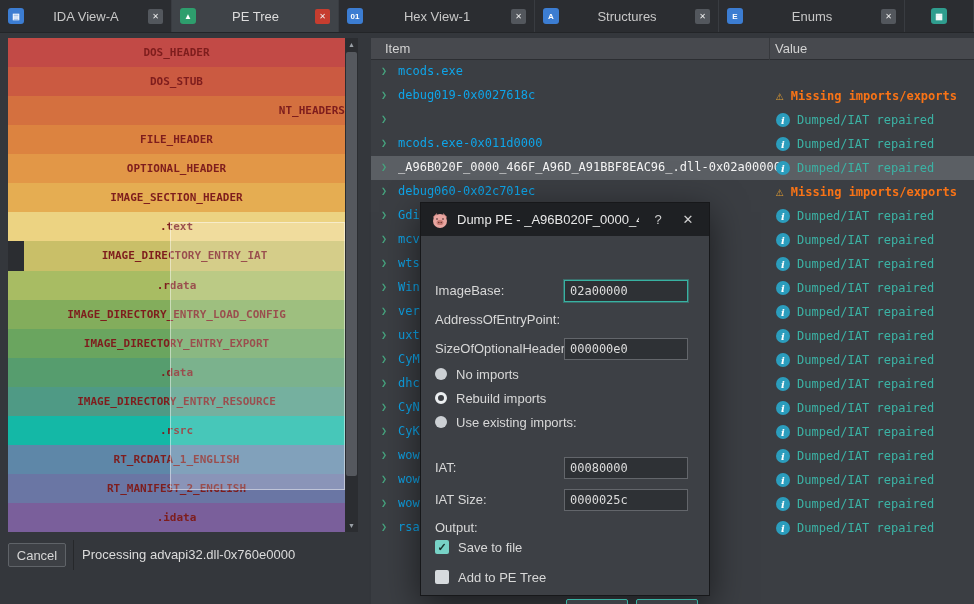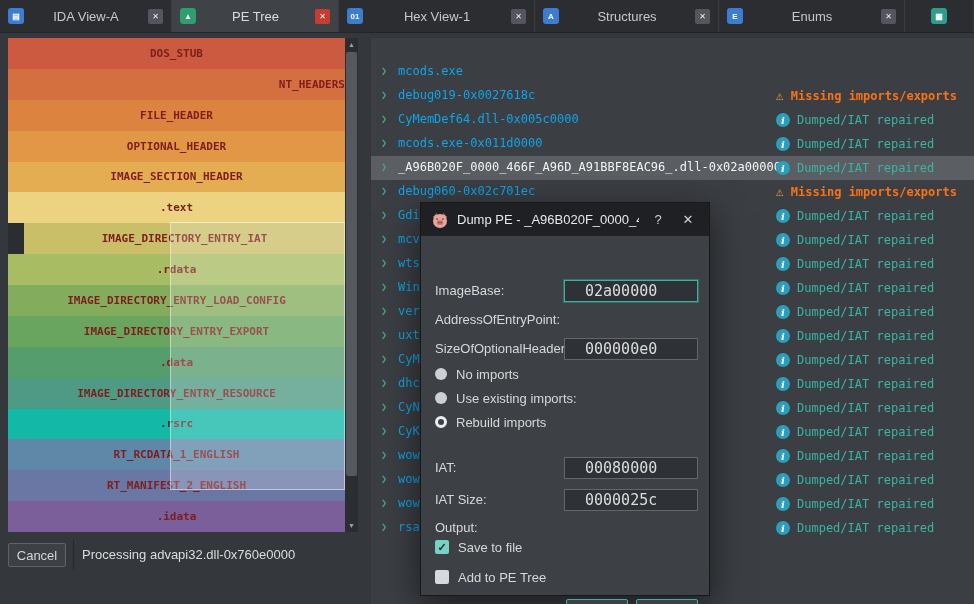--- a/index.html
+++ b/index.html
@@ -73,23 +73,23 @@
           border:1px solid #17181a;box-shadow:0 10px 34px rgba(0,0,0,.55);z-index:10}
   .dlg-title{position:absolute;top:0;left:0;right:0;height:33px;background:#1e2023;
              display:flex;align-items:center;padding:0 10px;gap:8px}
   .dlg-title-text{color:#e8e8e8;font-size:13px;flex:1;white-space:nowrap;overflow:hidden}
   .dlg-help,.dlg-close{color:#cfcfcf;font-size:13px;width:22px;text-align:center}
   .dlg-body{position:absolute;top:33px;left:0;right:0;bottom:0}
   .dlg-label{position:absolute;left:14px;color:#d8d8d8;font-size:13px;white-space:nowrap}
   .frow{position:relative;height:29px}
   .frow .dlg-label{top:7px}
   .fields{position:absolute;top:40px;left:0;right:0}
-  .dlg-input{position:absolute;left:143px;top:4px;width:134px;height:22px;background:#2e3135;
+  .dlg-input{position:absolute;left:143px;top:4px;width:124px;height:22px;background:#2e3135;
              border:1px solid #63666b;color:#dcdcdc;font-family:"DejaVu Sans Mono",monospace;
-             font-size:15px;padding:0 20px}
+             font-size:12px;padding:0 5px}
   .dlg-input.focused{border:1px solid #38b2a2;box-shadow:0 0 0 1px rgba(56,178,162,.4)}
   .radios{position:absolute;top:126px;left:0;right:0}
   .rrow{position:relative;height:24px;display:flex;align-items:center;gap:9px;padding-left:14px}
   .radio{width:12px;height:12px;border-radius:50%;flex:0 0 auto}
   .radio.off{background:#ccd0d4}
   .radio.on{background:transparent;border:3px solid #eceff1}
   .rlabel,.clabel{color:#d8d8d8;font-size:13px;white-space:nowrap}
   .iat-row{position:absolute;left:0;right:0;height:29px}
   .out-label{position:absolute;top:284px}
   .checks{position:absolute;top:296px;left:0;right:0}
@@ -144,20 +144,23 @@
 
       <div class="tab partial">
         <span class="tabicon" style="background: rgb(47, 157, 142);">▦</span>
 
       </div>
     </div>
 
   <div class="map">
     <div class="bands">
 
+        <div class="band" style="background: rgb(194, 74, 70);">
+          <span class="band-label">DOS_HEADER</span>
+        </div>
 
         <div class="band" style="background: rgb(203, 90, 65);">
           <span class="band-label">DOS_STUB</span>
         </div>
 
         <div class="band" style="background: rgb(212, 112, 63); justify-content: flex-end;">
           <span class="band-label">NT_HEADERS</span>
         </div>
 
         <div class="band" style="background: rgb(220, 131, 64);">
@@ -218,41 +221,45 @@
       </div>
     <div class="map-overlay"></div>
     <div class="map-scroll">
       <div class="scroll-btn up">▲</div>
       <div class="map-thumb"></div>
       <div class="scroll-btn down">▼</div>
     </div>
   </div>
 
   <div class="tree">
+    <div class="tree-header">
+      <span class="col-item">Item</span>
+      <span class="col-div"></span>
+      <span class="col-value">Value</span>
+    </div>
     <div class="trows">
 
         <div class="trow none">
           <span class="chev">❯</span>
           <span class="item-text">mcods.exe</span>
 
         </div>
 
         <div class="trow warning">
           <span class="chev">❯</span>
           <span class="item-text">debug019-0x0027618c</span>
           <span class="value-cell">
 
             <span class="icon-warn">⚠</span>
             <span class="val-text">Missing imports/exports</span>
           </span>
         </div>
 
         <div class="trow info">
           <span class="chev">❯</span>
-          <span class="item-text">CyMemDef64.dll-0x005c0000</span>
           <span class="value-cell">
             <span class="icon-info">i</span>
 
             <span class="val-text">Dumped/IAT repaired</span>
           </span>
         </div>
 
         <div class="trow info">
           <span class="chev">❯</span>
           <span class="item-text">mcods.exe-0x011d0000</span>
@@ -470,27 +477,27 @@
         </div>
 
       <div class="radios">
 
           <div class="rrow">
             <span class="radio off"></span>
             <span class="rlabel">No imports</span>
           </div>
 
           <div class="rrow">
+            <span class="radio on"></span>
+            <span class="rlabel">Rebuild imports</span>
+          </div>
+
+          <div class="rrow">
             <span class="radio off"></span>
             <span class="rlabel">Use existing imports:</span>
-          </div>
-
-          <div class="rrow">
-            <span class="radio on"></span>
-            <span class="rlabel">Rebuild imports</span>
           </div>
         </div>
 
       <div class="iat-row" style="top:217px">
         <span class="dlg-label" style="top:7px">IAT:</span>
         <input class="dlg-input" readonly="" value="00080000" style="">
       </div>
       <div class="iat-row" style="top:249px">
         <span class="dlg-label" style="top:7px">IAT Size:</span>
         <input class="dlg-input" readonly="" value="0000025c" style="">

